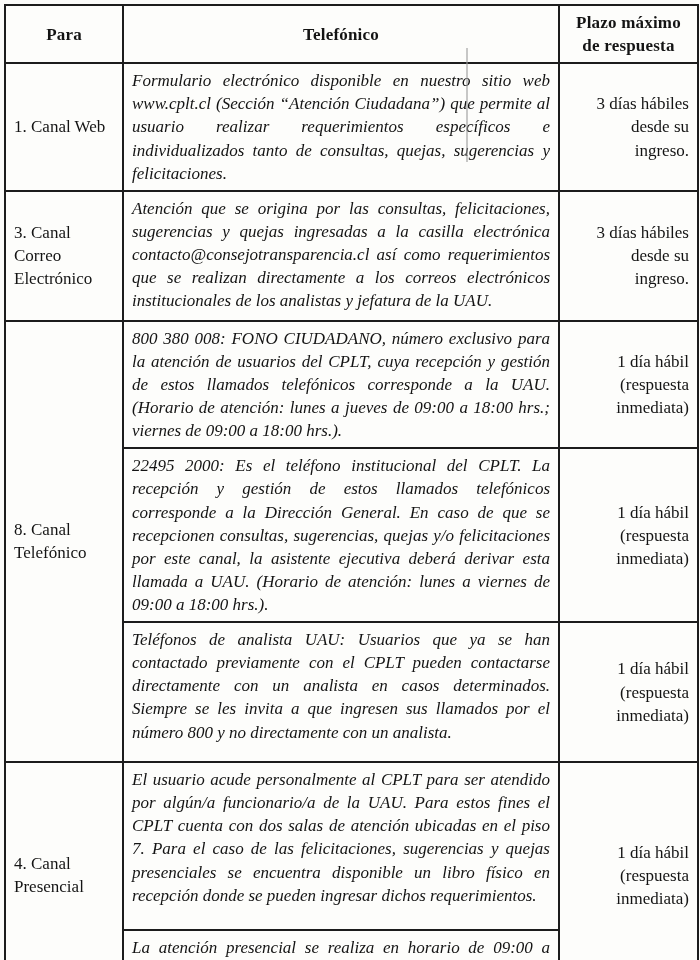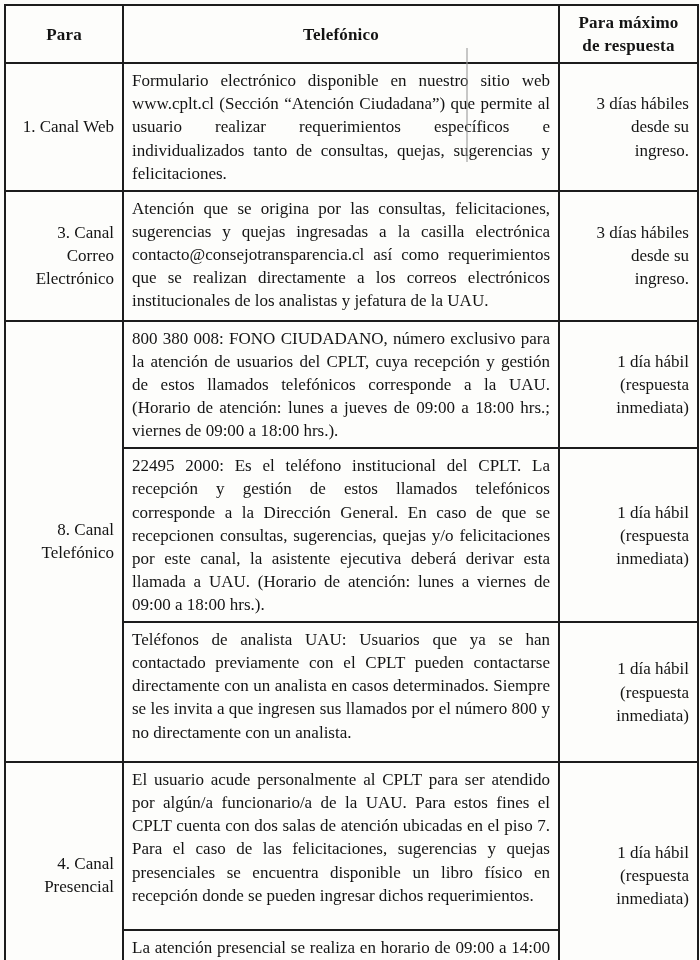--- a/index.html
+++ b/index.html
@@ -37,29 +37,30 @@
   }
   th {
     font-weight: bold;
     text-align: center;
     vertical-align: middle;
     font-size: 17.5px;
     letter-spacing: 0.2px;
   }
   td.canal {
     vertical-align: middle;
-    text-align: right;
+    text-align: left;
     padding-left: 7px;
     padding-right: 4px;
   }
   td.desc {
     vertical-align: top;
     text-align: justify;
     text-justify: inter-word;
     padding: 7px 9px 5px 9px;
+    font-style: italic;
   }
   td.plazo {
     vertical-align: middle;
     text-align: right;
     padding-left: 9px;
     padding-right: 4px;
   }
   .pre {
     white-space: pre-line;
   }
@@ -89,21 +90,21 @@
   <table class="doc-table">
     <colgroup>
       <col style="width:118px">
       <col style="width:436px">
       <col style="width:139px">
     </colgroup>
     <thead>
       <tr class="hrow">
         <th>Para</th>
         <th>Telefónico</th>
-        <th class="pre">Para máximo
+        <th class="pre">Plazo máximo
 de respuesta</th>
       </tr>
     </thead>
     <tbody>
       <tr class="r1">
         <td class="canal">1. Canal Web</td>
         <td class="desc">Formulario electrónico disponible en nuestro sitio web www.cplt.cl (Sección “Atención Ciudadana”) que permite al usuario realizar requerimientos específicos e individualizados tanto de consultas, quejas, sugerencias y felicitaciones.</td>
         <td class="plazo pre">3 días hábiles
 desde su
 ingreso.</td>

